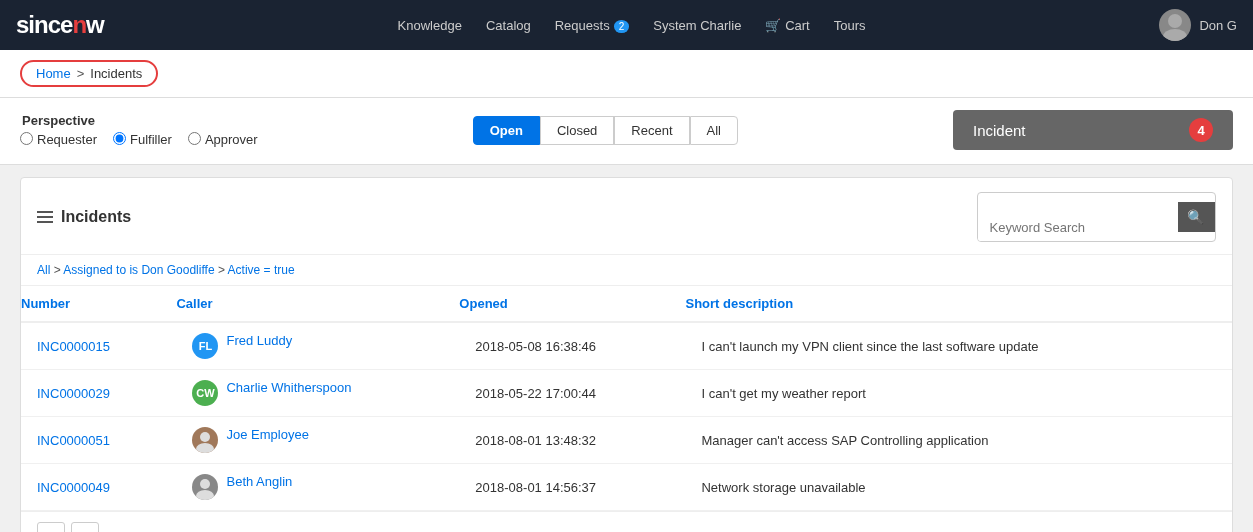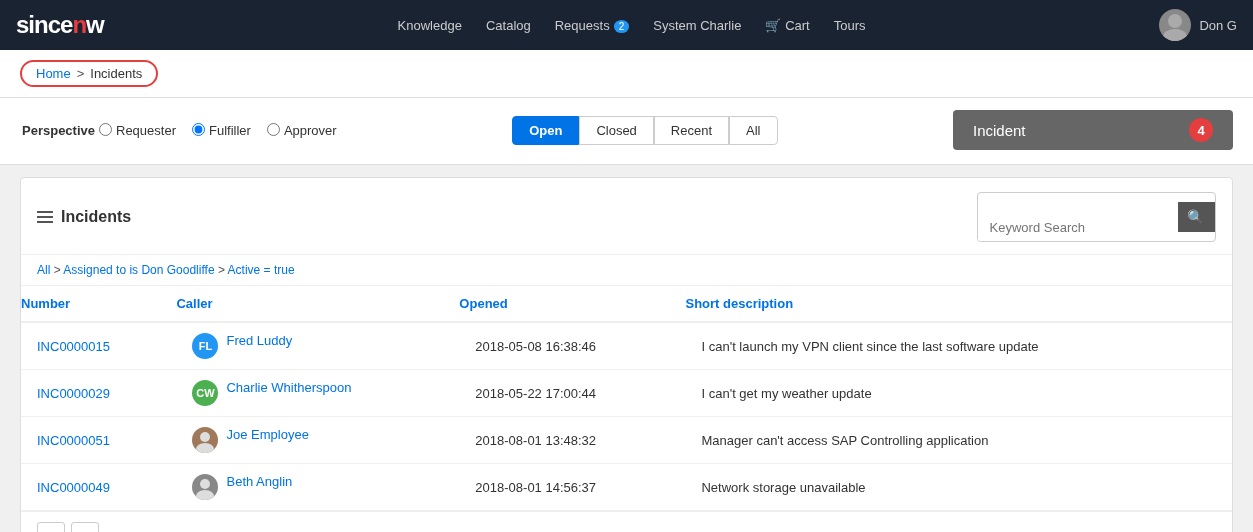--- a/index.html
+++ b/index.html
@@ -94,21 +94,21 @@
     .filter-bar {
       background: white;
       padding: 12px 20px 14px;
       border-bottom: 1px solid #ddd;
       display: flex;
       align-items: center;
       justify-content: space-between;
     }
     .perspective-section {
       display: flex;
-      flex-direction: row;
+      flex-direction: column;
       gap: 4px;
     }
     .perspective-label {
       font-size: 13px;
       font-weight: bold;
       color: #333;
       margin-left: 2px;
     }
     .radio-group {
       display: flex;
@@ -433,21 +433,21 @@
         </tr>
         <tr>
           <td><a href="#" class="inc-link">INC0000029</a></td>
           <td>
             <div class="caller-cell">
               <div class="caller-avatar" style="background: rgb(76, 175, 80);">CW</div>
               <a href="#" class="caller-name">Charlie Whitherspoon</a>
             </div>
           </td>
           <td>2018-05-22 17:00:44</td>
-          <td>I can't get my weather update</td>
+          <td>I can't get my weather report</td>
         </tr>
         <tr>
           <td><a href="#" class="inc-link">INC0000051</a></td>
           <td>
             <div class="caller-cell">
               <div style="width: 26px; height: 26px; border-radius: 50%; background: rgb(160, 120, 90); overflow: hidden; flex-shrink: 0;"><svg width="26" height="26" viewBox="0 0 26 26">
                   <circle cx="13" cy="10" r="5" fill="#ddd"></circle>
                   <ellipse cx="13" cy="22" rx="9" ry="6" fill="#ddd"></ellipse>
                 </svg></div>
               <a href="#" class="caller-name">Joe Employee</a>

